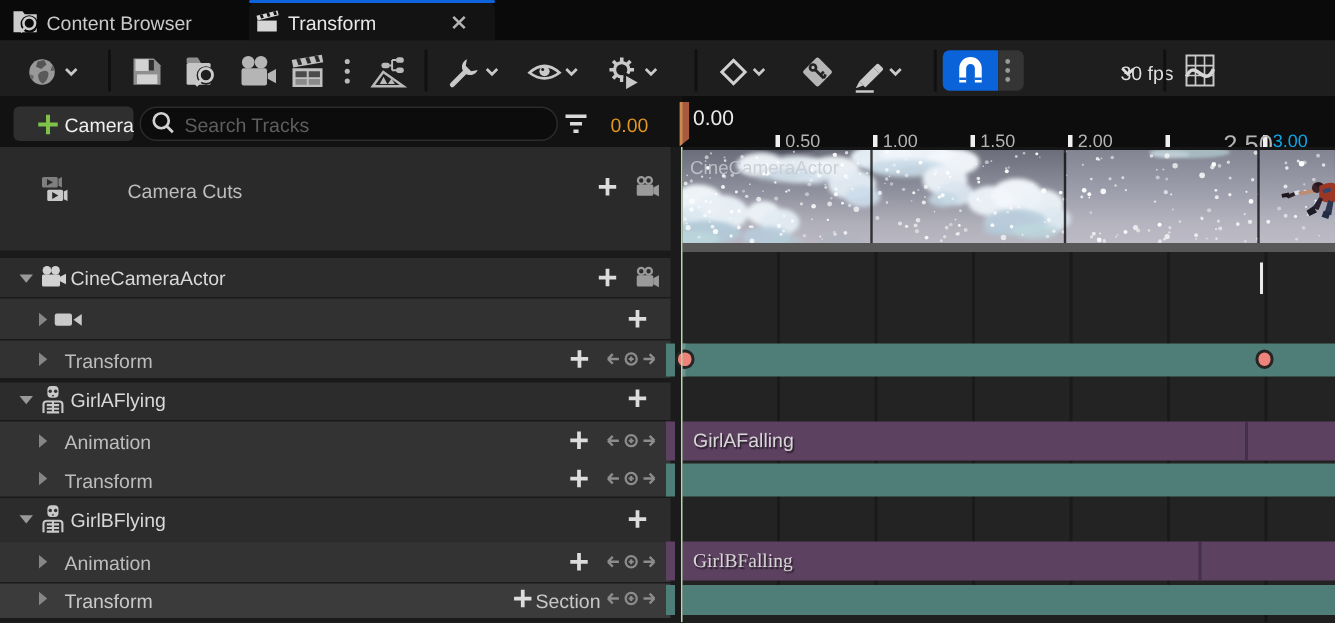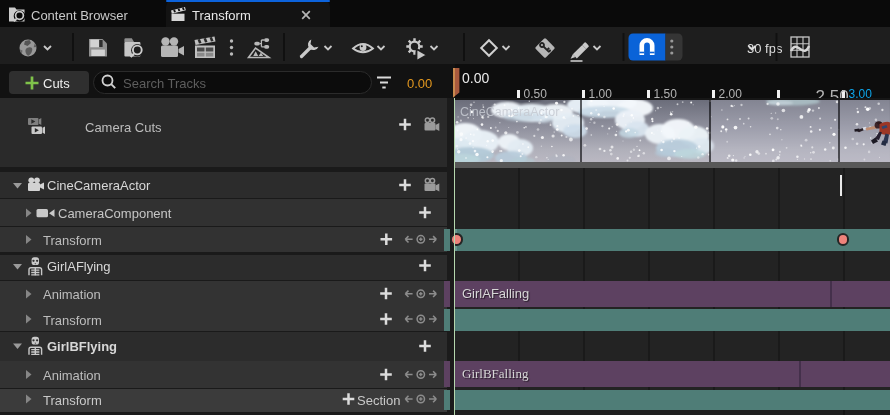--- a/index.html
+++ b/index.html
@@ -152,21 +152,21 @@
     </g>
   </svg>
 
   <div class="abs" style="left:0;top:64px;width:890px;height:34px;background:#121212;"></div>
   <div class="abs" style="left:455px;top:64px;width:435px;height:34px;background:#0d0d0d;"></div>
 
   <div class="abs" style="left:9px;top:71px;width:80px;height:23px;background:#2f2f2f;border-radius:4px;"></div>
   <svg class="abs" style="left:25px;top:76px;" width="14" height="14" viewBox="0 0 14 14">
     <path d="M7 0.5 V13.5 M0.5 7 H13.5" stroke="#7fc24a" stroke-width="2.7"></path>
   </svg>
-  <div class="txt" style="left:43px;top:76px;font-size:13px;color:#efefef;">Cuts</div>
+  <div class="txt" style="left:43px;top:76px;font-size:13px;color:#efefef;">Camera</div>
 
   <div class="abs" style="left:93px;top:71px;width:279px;height:23px;background:#0c0c0c;
        border:1px solid #2b2b2b;border-radius:12px;box-sizing:border-box;"></div>
   <svg class="abs" style="left:101px;top:74px;" width="16" height="16" viewBox="0 0 16 16">
     <circle cx="6.5" cy="6.5" r="5" fill="none" stroke="#d2d2d2" stroke-width="1.8"></circle>
     <path d="M10.2 10.2 l4 4" stroke="#d2d2d2" stroke-width="1.9"></path>
   </svg>
   <div class="txt" style="left:123px;top:76px;font-size:13px;color:#5e5e5e;">Search Tracks</div>
   <svg class="abs" style="left:376px;top:76px;" width="16" height="14" viewBox="0 0 16 14">
     <path d="M1 1.5 H15 M4 6.5 H12 M6.3 11.5 H9.7" stroke="#dadada" stroke-width="2.2"></path>
@@ -288,26 +288,25 @@
     <use href="#plus" x="386" y="374.5"></use>
     <use href="#nav" x="420.8" y="374.5"></use>
 
     <use href="#expright" x="28" y="399"></use>
     <use href="#plus" x="348.5" y="399"></use>
     <use href="#nav" x="420.8" y="399"></use>
   </svg>
 
   <div class="txt" style="left:49px;top:119.5px;font-size:13px;color:#bdbdbd;margin-left:36px;">Camera Cuts</div>
   <div class="txt" style="left:47px;top:178px;font-size:13px;color:#d8d8d8;">CineCameraActor</div>
-  <div class="txt" style="left:58px;top:206px;font-size:13px;color:#c6c6c6;">CameraComponent</div>
   <div class="txt" style="left:43px;top:232.5px;font-size:13px;color:#bdbdbd;">Transform</div>
   <div class="txt" style="left:47px;top:259px;font-size:13px;color:#d8d8d8;">GirlAFlying</div>
   <div class="txt" style="left:43px;top:287px;font-size:13px;color:#bdbdbd;">Animation</div>
   <div class="txt" style="left:43px;top:312.5px;font-size:13px;color:#bdbdbd;">Transform</div>
-  <div class="txt" style="left:47px;top:339px;font-size:13px;color:#d8d8d8;font-weight:bold;">GirlBFlying</div>
+  <div class="txt" style="left:47px;top:339px;font-size:13px;color:#d8d8d8;">GirlBFlying</div>
   <div class="txt" style="left:43px;top:368px;font-size:13px;color:#bdbdbd;">Animation</div>
   <div class="txt" style="left:43px;top:392.5px;font-size:13px;color:#c9c9c9;">Transform</div>
   <div class="txt" style="left:357px;top:392.5px;font-size:13px;color:#c9c9c9;">Section</div>
 
   <div class="abs" style="left:444px;top:228.5px;width:6px;height:22px;background:#4f7d77;"></div>
   <div class="abs" style="left:444px;top:280.5px;width:6px;height:26px;background:#5d4161;"></div>
   <div class="abs" style="left:444px;top:308.5px;width:6px;height:22px;background:#4f7d77;"></div>
   <div class="abs" style="left:444px;top:361px;width:6px;height:26px;background:#5d4161;"></div>
   <div class="abs" style="left:444px;top:389.5px;width:6px;height:20px;background:#4f7d77;"></div>
 

